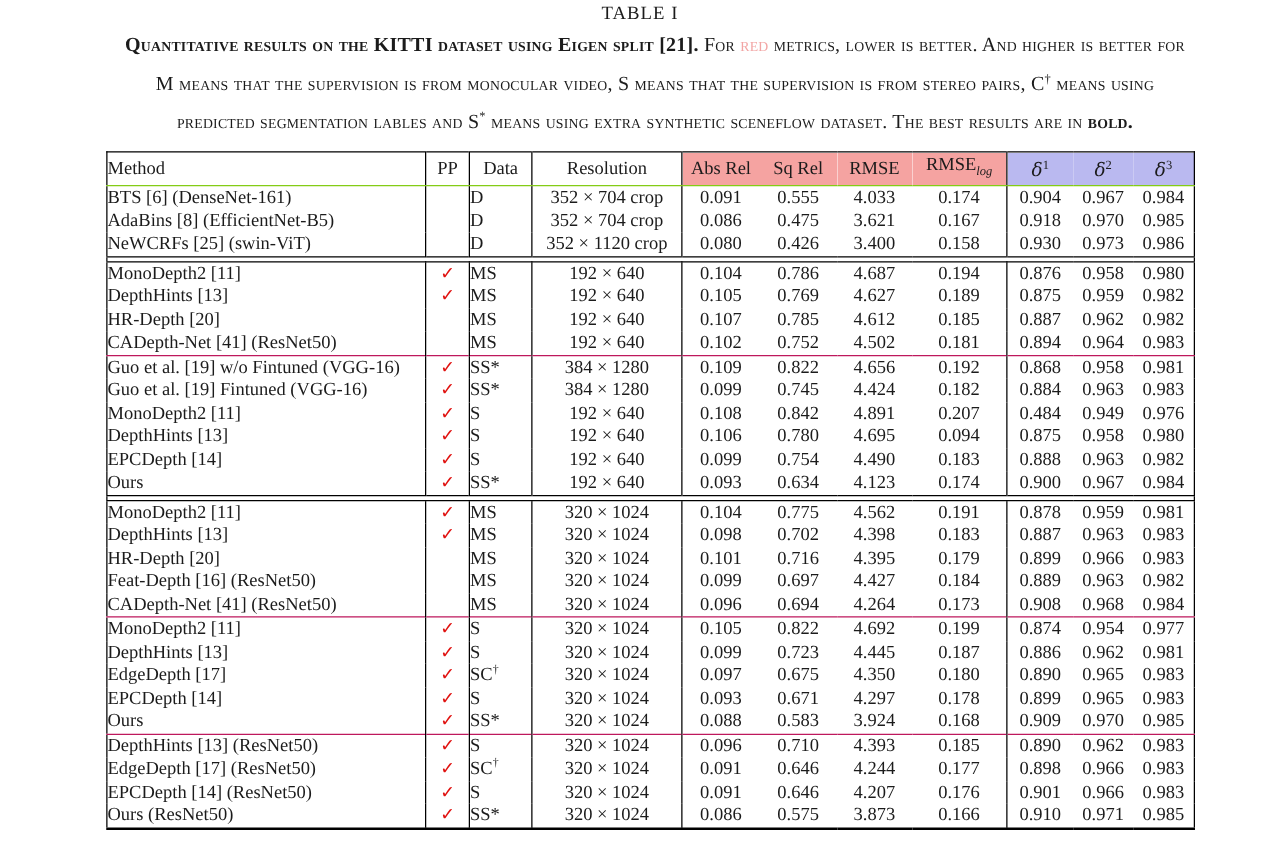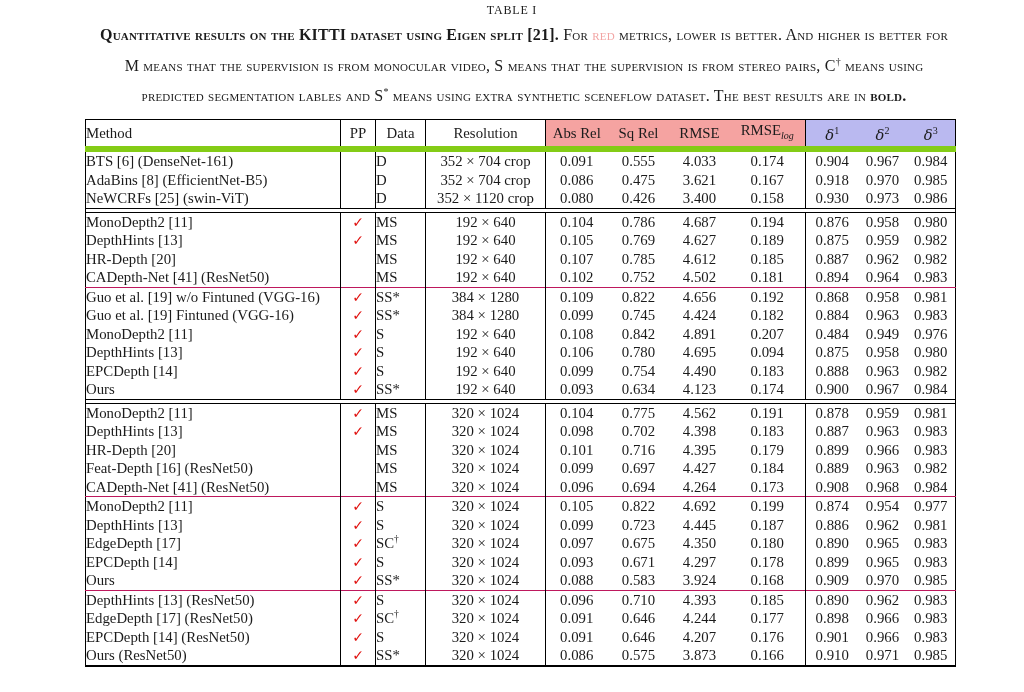--- a/index.html
+++ b/index.html
@@ -2,42 +2,42 @@
 <html style="--pink: #f5a3a1; --blue: #bab9f0; --red-word: #f2a5a4; --blue-word: #b3b2ec; --check: #e01210;"><head>
 <meta charset="utf-8">
 <style>
   html,body {margin:0; padding:0; background:#ffffff;}
   .page {
     position:relative; width:1024px; height:692px; background:#fff;
     color:#1b1b1b; font-family:"Liberation Serif","DejaVu Serif",serif;
     overflow:hidden;
   }
   .title {
-    text-align:center; padding-top:3px; font-size:12px; letter-spacing:0.8px;
+    text-align:center; padding-top:3px; font-size:15px; letter-spacing:0.8px;
   }
   .caption {
     margin-top:4px; text-align:center; font-variant:small-caps;
     font-size:16px; line-height:26.5px; letter-spacing:0.2px;margin-left:24px;
   }
   .caption .seg-bold {font-weight:bold;}
   .caption .red  {color:var(--red-word,#f2a5a4);}
   .caption .blue {color:var(--blue-word,#b3b2ec);}
   .caption sup {font-size:10px; font-variant:normal;}
 
   table.results {
     border-collapse:collapse; table-layout:fixed;
     margin:9px 0 0 85px; width:870px;
     border-left:1px solid #000; border-right:1px solid #000;
     border-top:1.5px solid #000; border-bottom:2px solid #000;
   }
   .results th, .results td {
     font-size:14.8px; height:18.5px; line-height:18.5px; padding:0;
     font-weight:normal; white-space:nowrap; overflow:hidden;
   }
-  .results thead th {height:21px; line-height:21px; border-bottom:6px solid #84cc16;}
+  .results thead th {height:21px; line-height:21px; border-bottom:1px solid #84cc16;}
   .left {text-align:left; padding-left:4px;}
   .ldata {text-align:left; padding-left:6px;}
   .ctr {text-align:center;}
   .br  {border-right:1px solid #000;}
   .pink-bg {background:var(--pink,#f5a3a1);}
   .blue-bg {background:var(--blue,#bab9f0);}
   .bold {font-weight:bold;}
   .check {
     color:var(--check,#e01210); font-family:"DejaVu Sans",sans-serif;
     font-weight:bold; font-size:14px;

